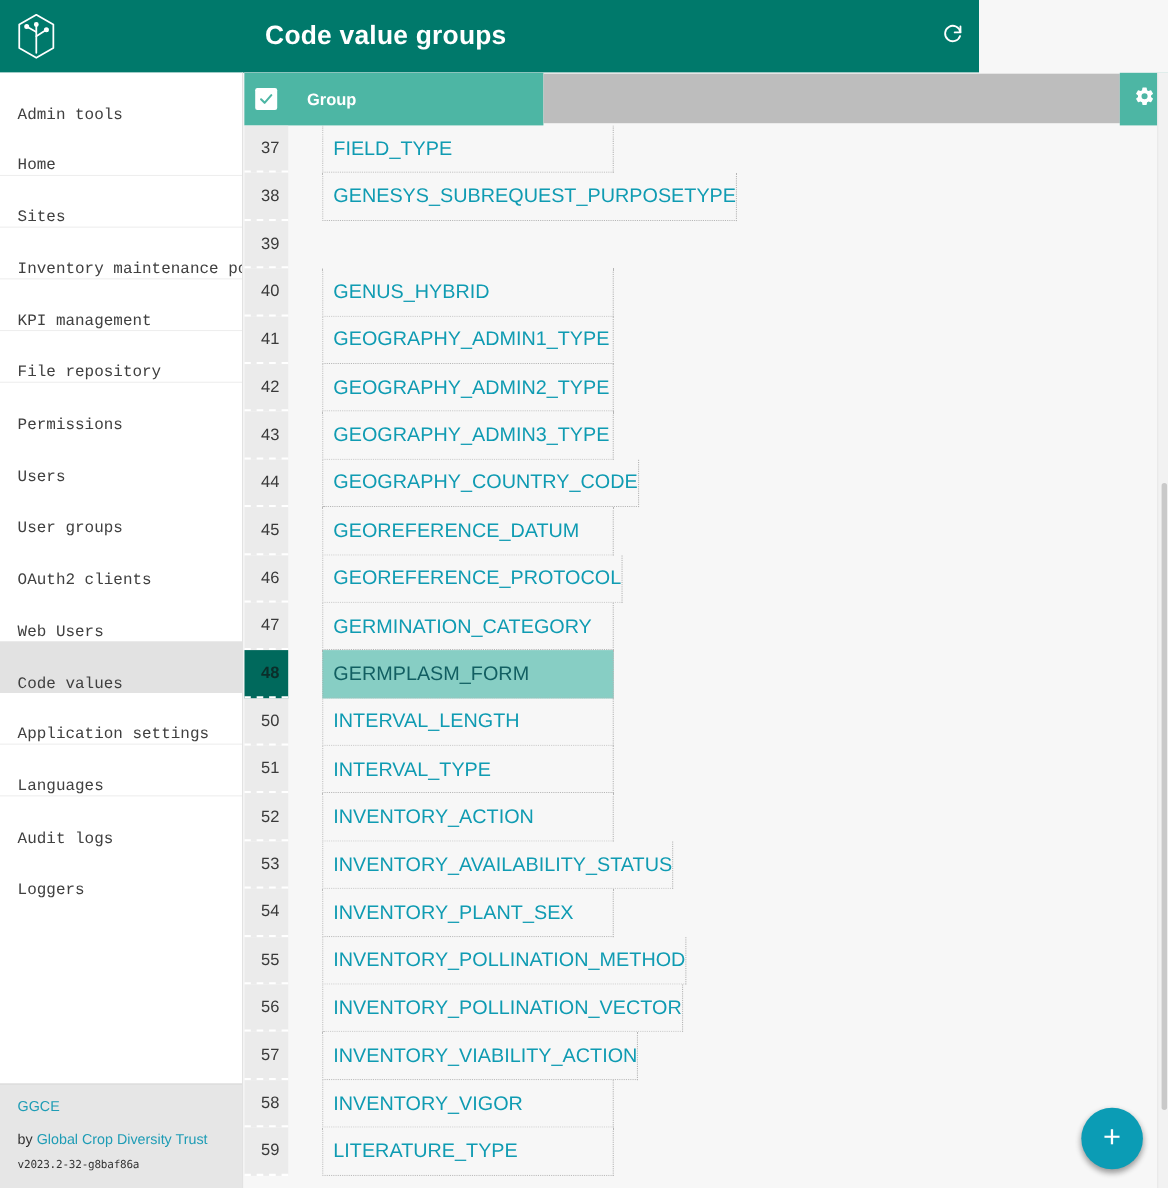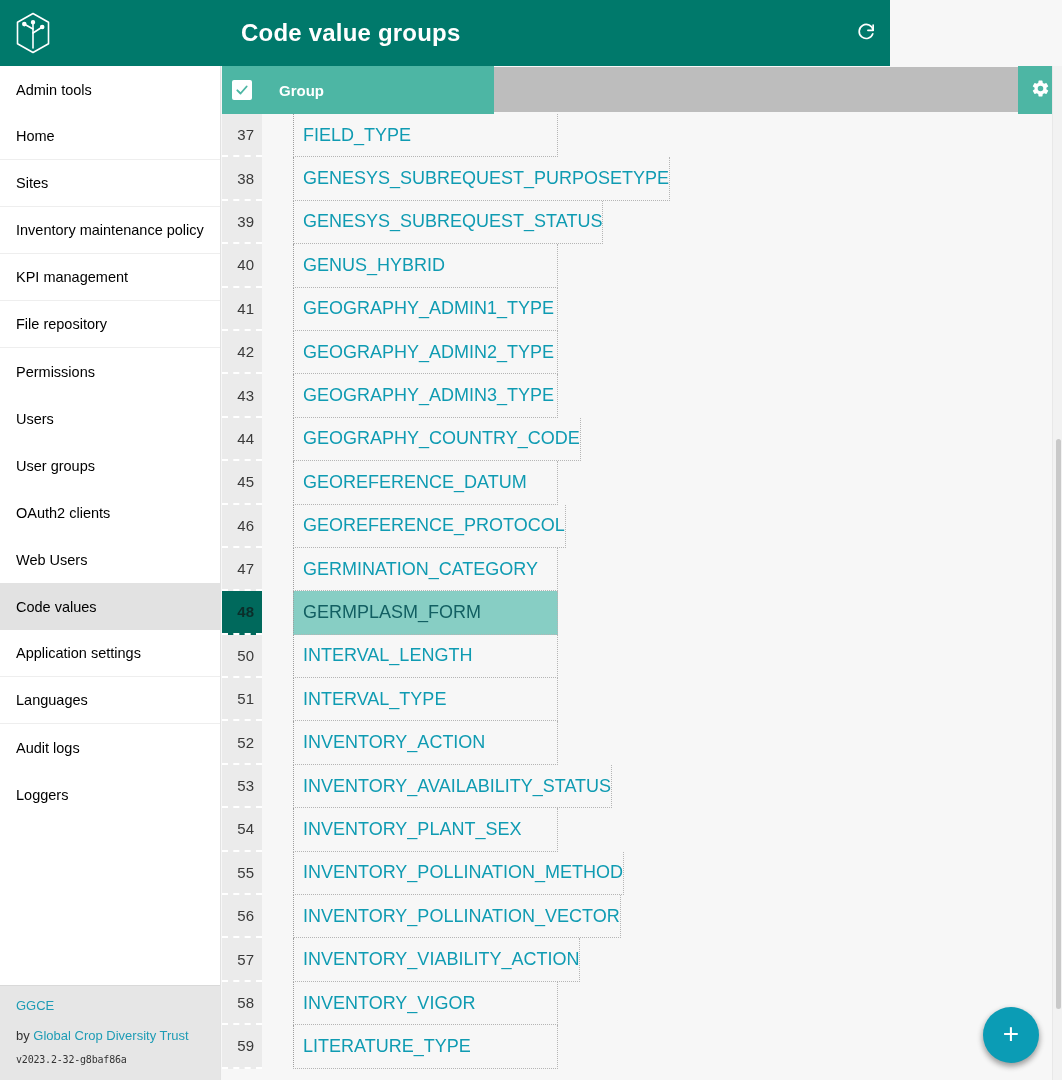--- a/index.html
+++ b/index.html
@@ -47,26 +47,27 @@
     border-right: 1px solid #e2e2e2;
     display: flex; flex-direction: column;
   }
   .menu {
     flex: 1 1 auto;
     overflow: hidden;
     padding-top: 0;
   }
   .menu-item {
     height: 47px;
-    display: flex; align-items: center;
+    display: flex; align-items: flex-end;
     padding-left: 16px;
     font-size: 14.5px;
-    color: #000000;
+    color: #404040;
     cursor: pointer;
     white-space: nowrap;
+    font-family: Liberation Mono, monospace;
   }
   .menu-item.sep-below { border-bottom: 1px solid #eeeeee; }
   .menu-item.active { background: #e2e2e2; }
 
   .sidebar-footer {
     flex: 0 0 auto;
     background: #e6e6e6;
     border-top: 1px solid #d9d9d9;
     padding: 12px 16px 14px 16px;
     font-size: 13px;
@@ -326,21 +327,20 @@
       </div>
       <div class="row">
         <div class="row-wrap" style="display: flex;">
           <div class="cell-num">38</div>
           <div class="cell-name">GENESYS_SUBREQUEST_PURPOSETYPE</div>
         </div>
       </div>
       <div class="row">
         <div class="row-wrap" style="display: flex;">
           <div class="cell-num">39</div>
-          <div class="cell-name">GENESYS_SUBREQUEST_STATUS</div>
         </div>
       </div>
       <div class="row">
         <div class="row-wrap" style="display: flex;">
           <div class="cell-num">40</div>
           <div class="cell-name">GENUS_HYBRID</div>
         </div>
       </div>
       <div class="row">
         <div class="row-wrap" style="display: flex;">

